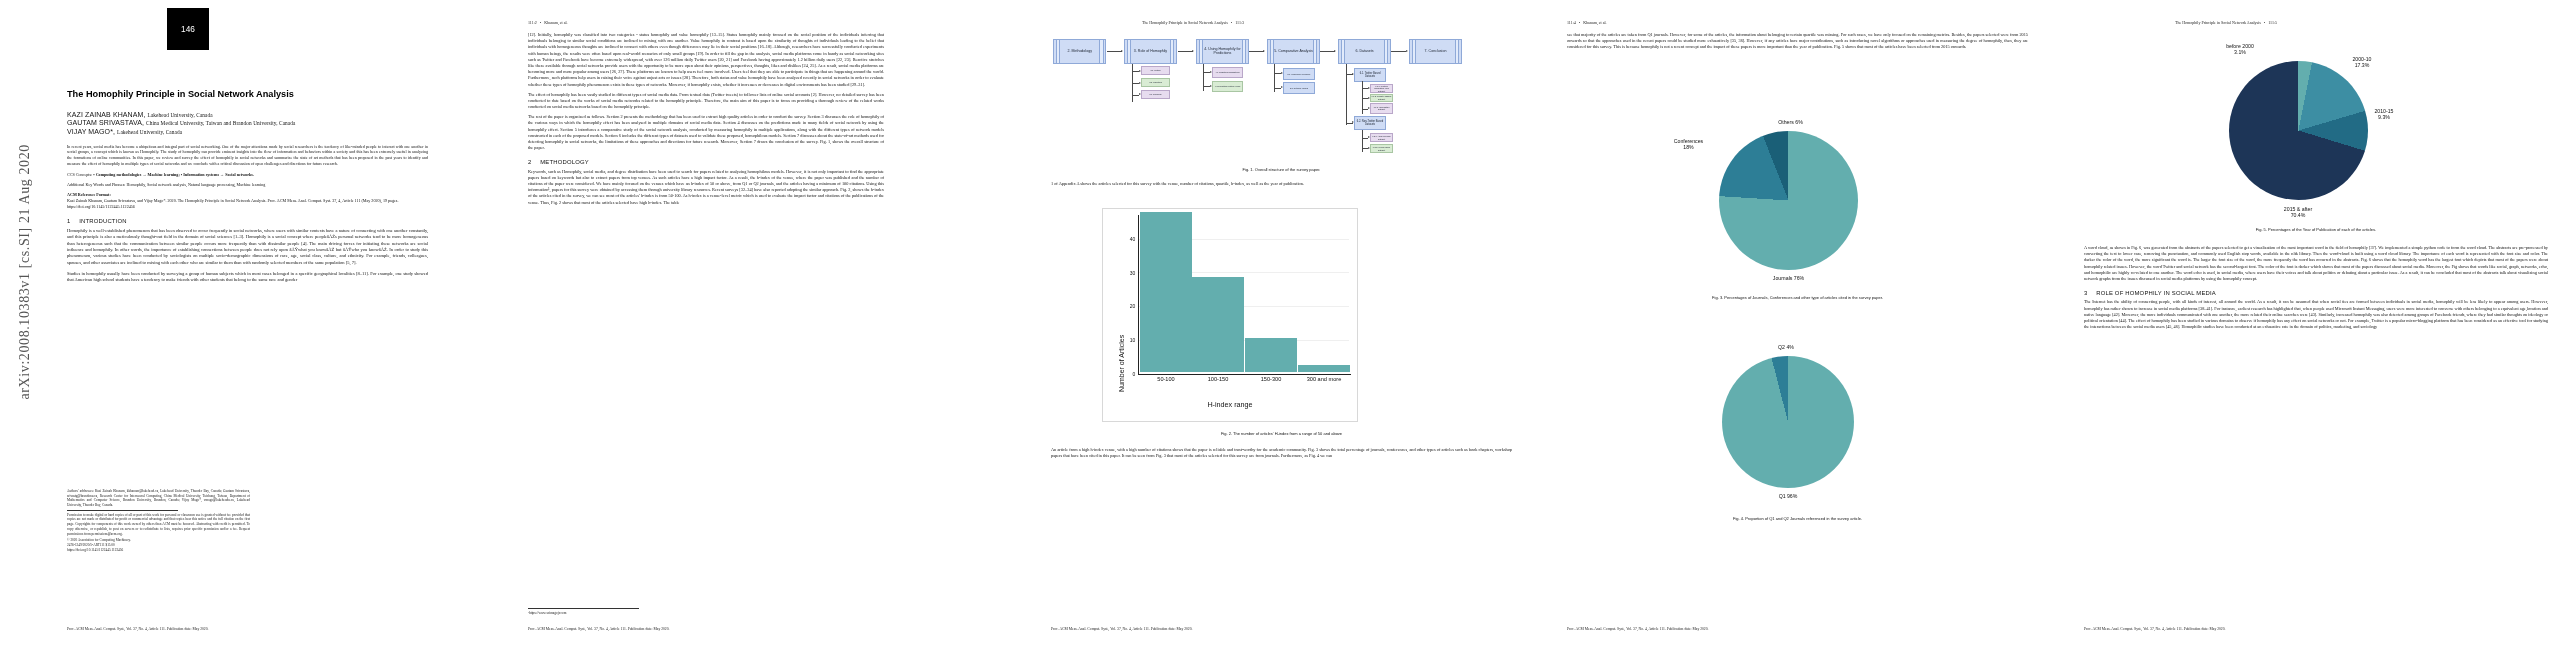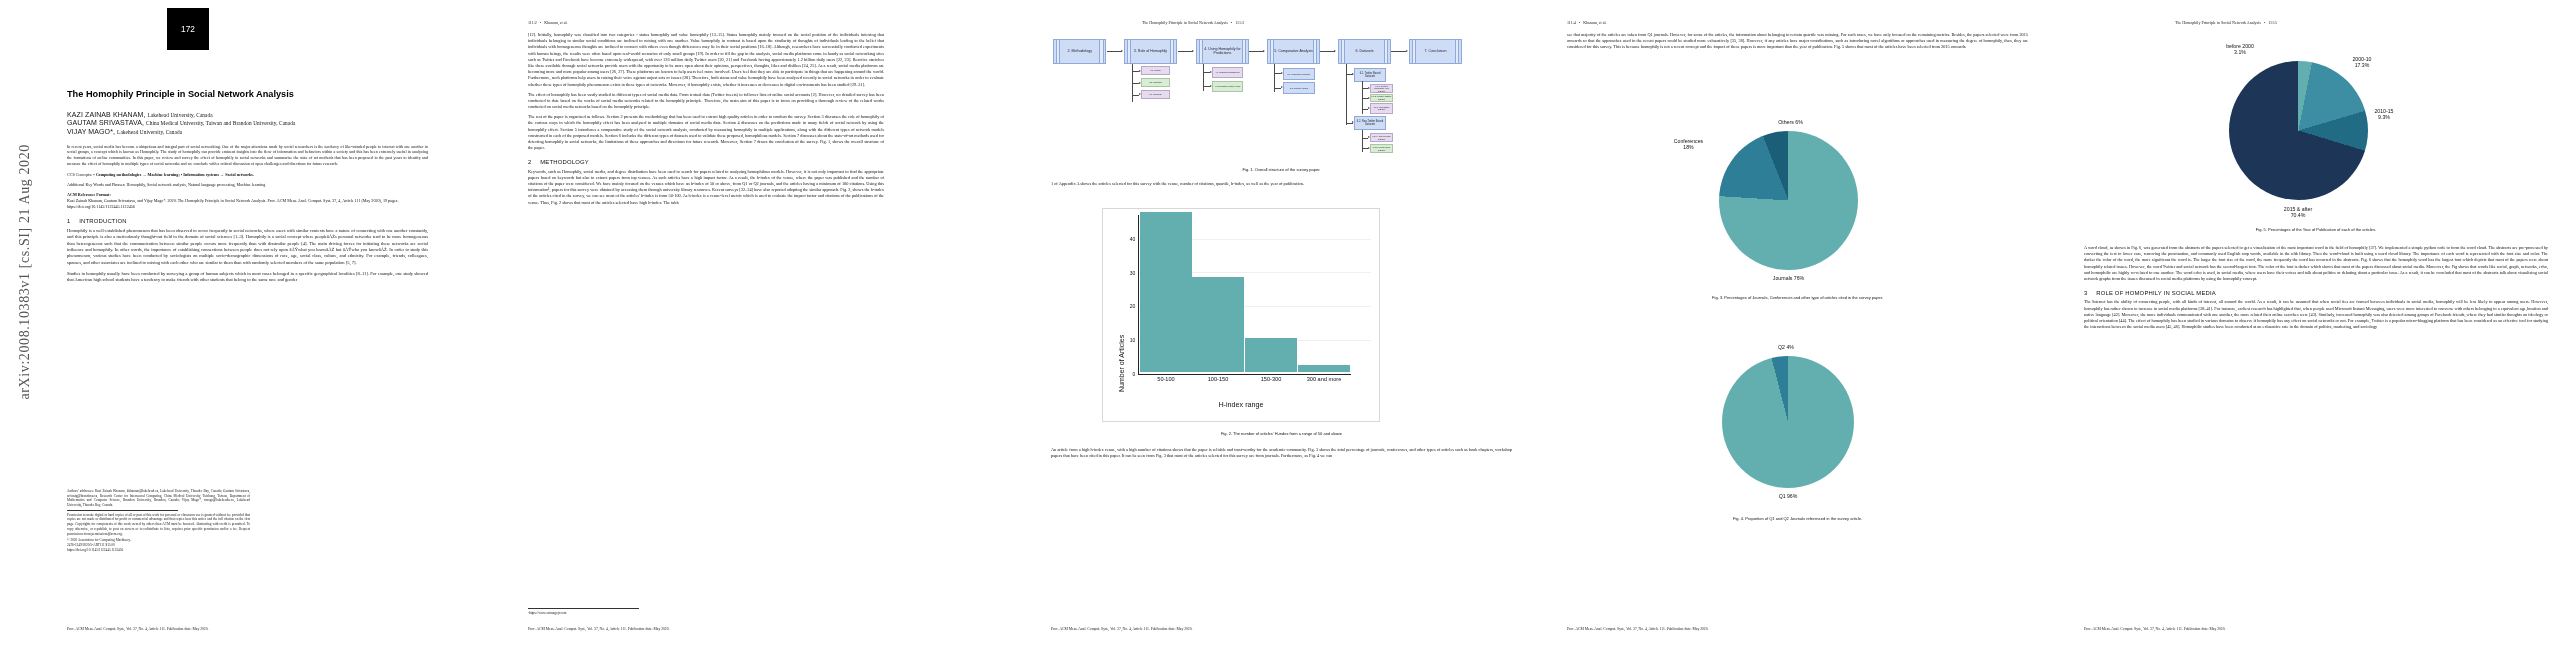--- a/index.html
+++ b/index.html
@@ -75,21 +75,21 @@
 </style>
 </head>
 <body>
 
 <div class="sheet">
 
   <div class="page p1">
     <div class="arxiv-band">
       <div class="arxiv-text">arXiv:2008.10383v1  [cs.SI]  21 Aug 2020</div>
     </div>
-    <div class="pagenum-box">172</div>
+    <div class="pagenum-box">146</div>
 
     <div class="col" style="left:67px;top:89px;width:361px;">
       <div class="title1">The Homophily Principle in Social Network Analysis</div>
 
       <div style="height:11px;"></div>
       <div class="authorline">
         <span>KAZI ZAINAB KHANAM,</span>
         <span class="aff">Lakehead University, Canada</span>
       </div>
       <div class="authorline">
@@ -251,21 +251,21 @@
       <div class="arrowR" style="left:317px;top:115px;"></div>
       <div class="fsub green" style="left:319px;top:112px;width:23px;height:9.4px;">6.2.2.  Weibo Users' Dataset</div>
     </div>
 
     <div class="figcap" style="position:absolute;left:28px;top:167px;width:461px;">Fig. 1.  Overall structure of the survey paper.</div>
 
     <div class="col" style="left:28px;top:181px;width:461px;">
       <div class="body small">1 of Appendix A shows the articles selected for this survey with the venue, number of citations, quartile, h-index, as well as the year of publication.</div>
     </div>
 
-    <div class="barchart" style="left:79px;top:208px;width:278px;height:214px;">
+    <div class="barchart" style="left:79px;top:208px;width:256px;height:214px;">
       <div class="bc-ylabel" style="left:14.5px;top:183px;">Number of Articles</div>
 
       <div class="bc-tick" style="left:19px;top:162px;width:13.3px;">0</div>
       <div class="bc-tick" style="left:19px;top:128px;width:13.3px;">10</div>
       <div class="bc-tick" style="left:19px;top:94px;width:13.3px;">20</div>
       <div class="bc-tick" style="left:19px;top:61px;width:13.3px;">30</div>
       <div class="bc-tick" style="left:19px;top:27px;width:13.3px;">40</div>
 
       <div class="bc-grid" style="left:36px;right:7.8px;top:131px;"></div>
       <div class="bc-grid" style="left:36px;right:7.8px;top:97px;"></div>

